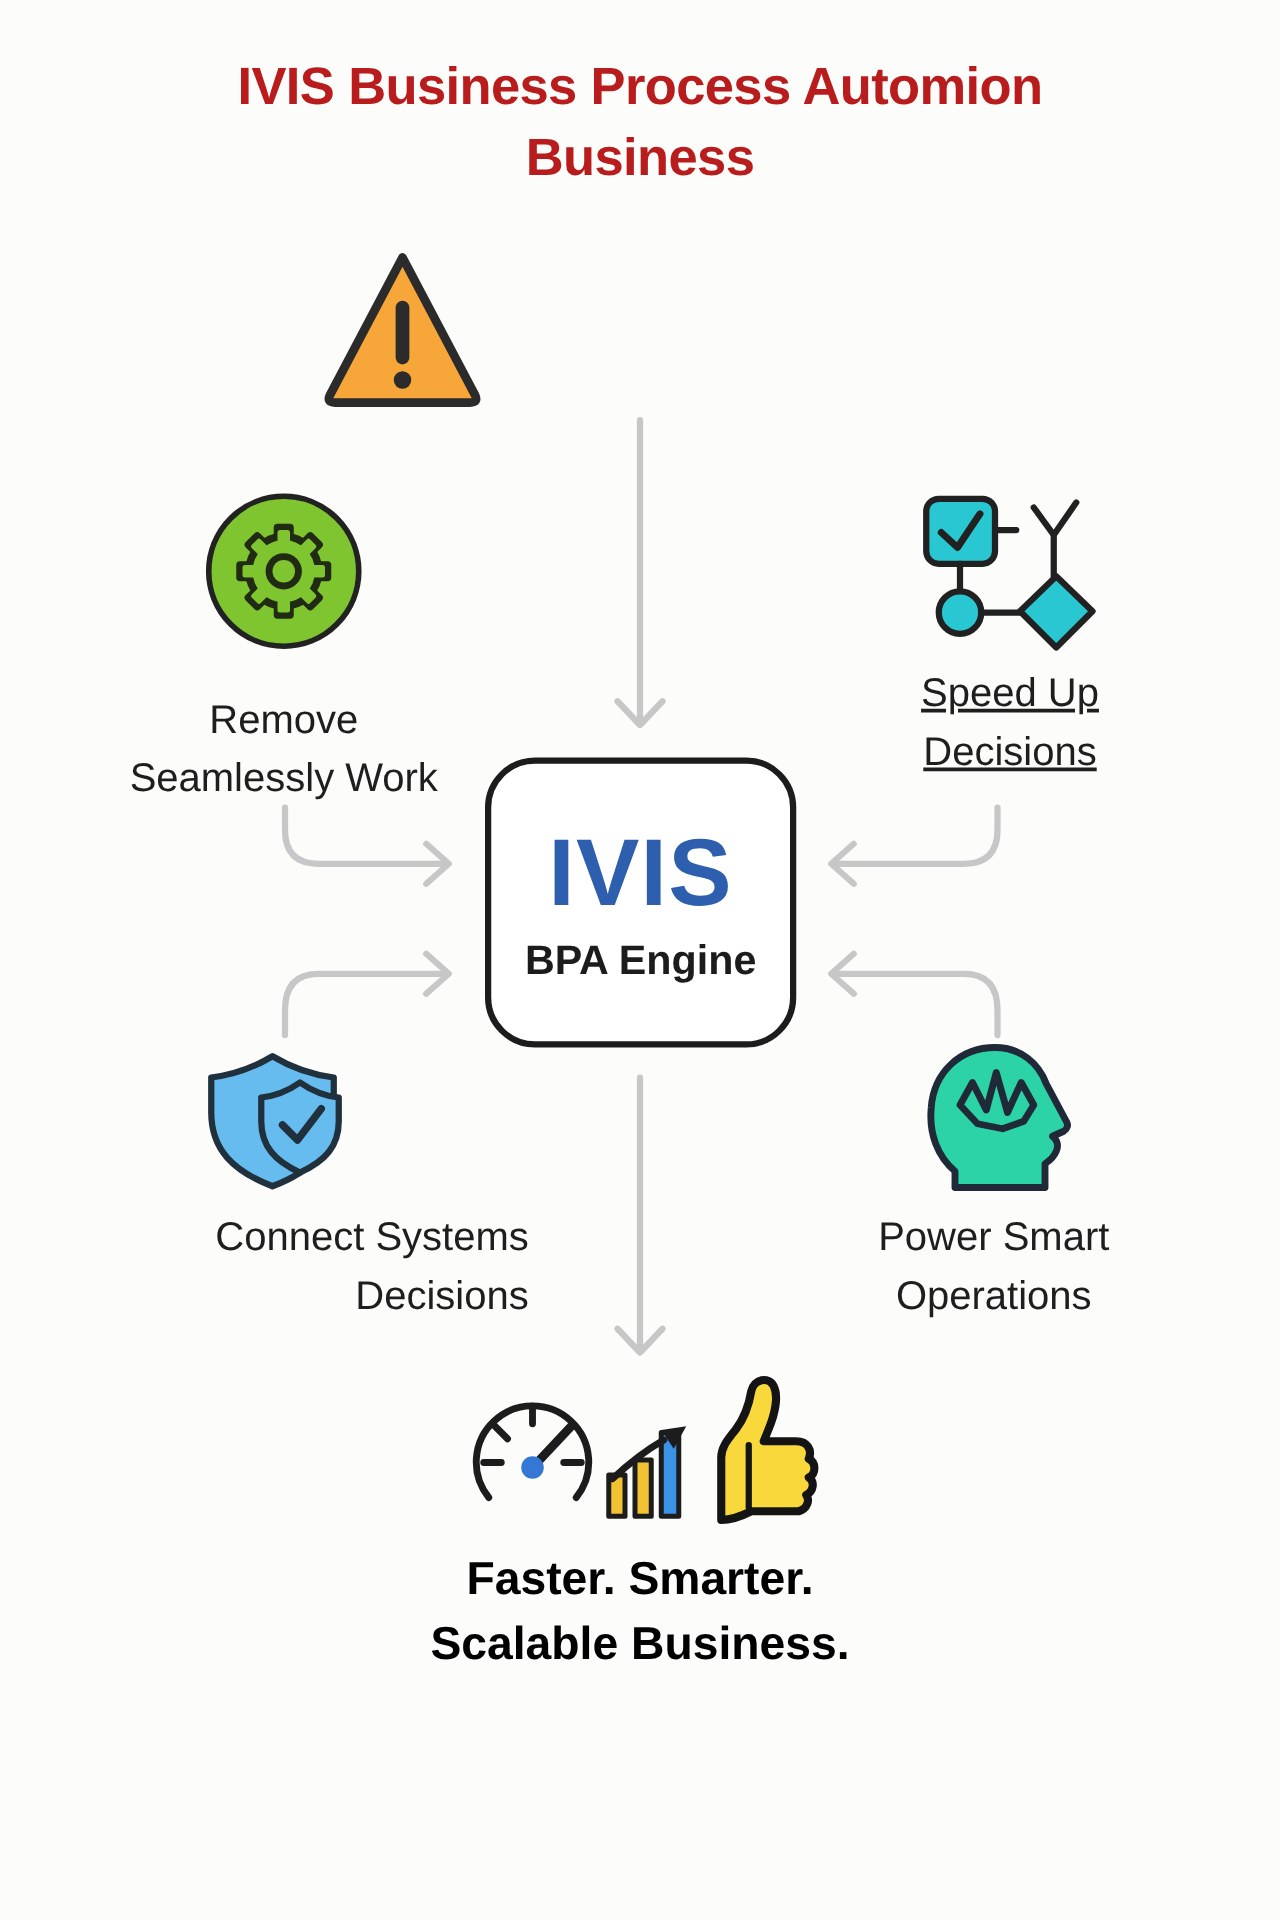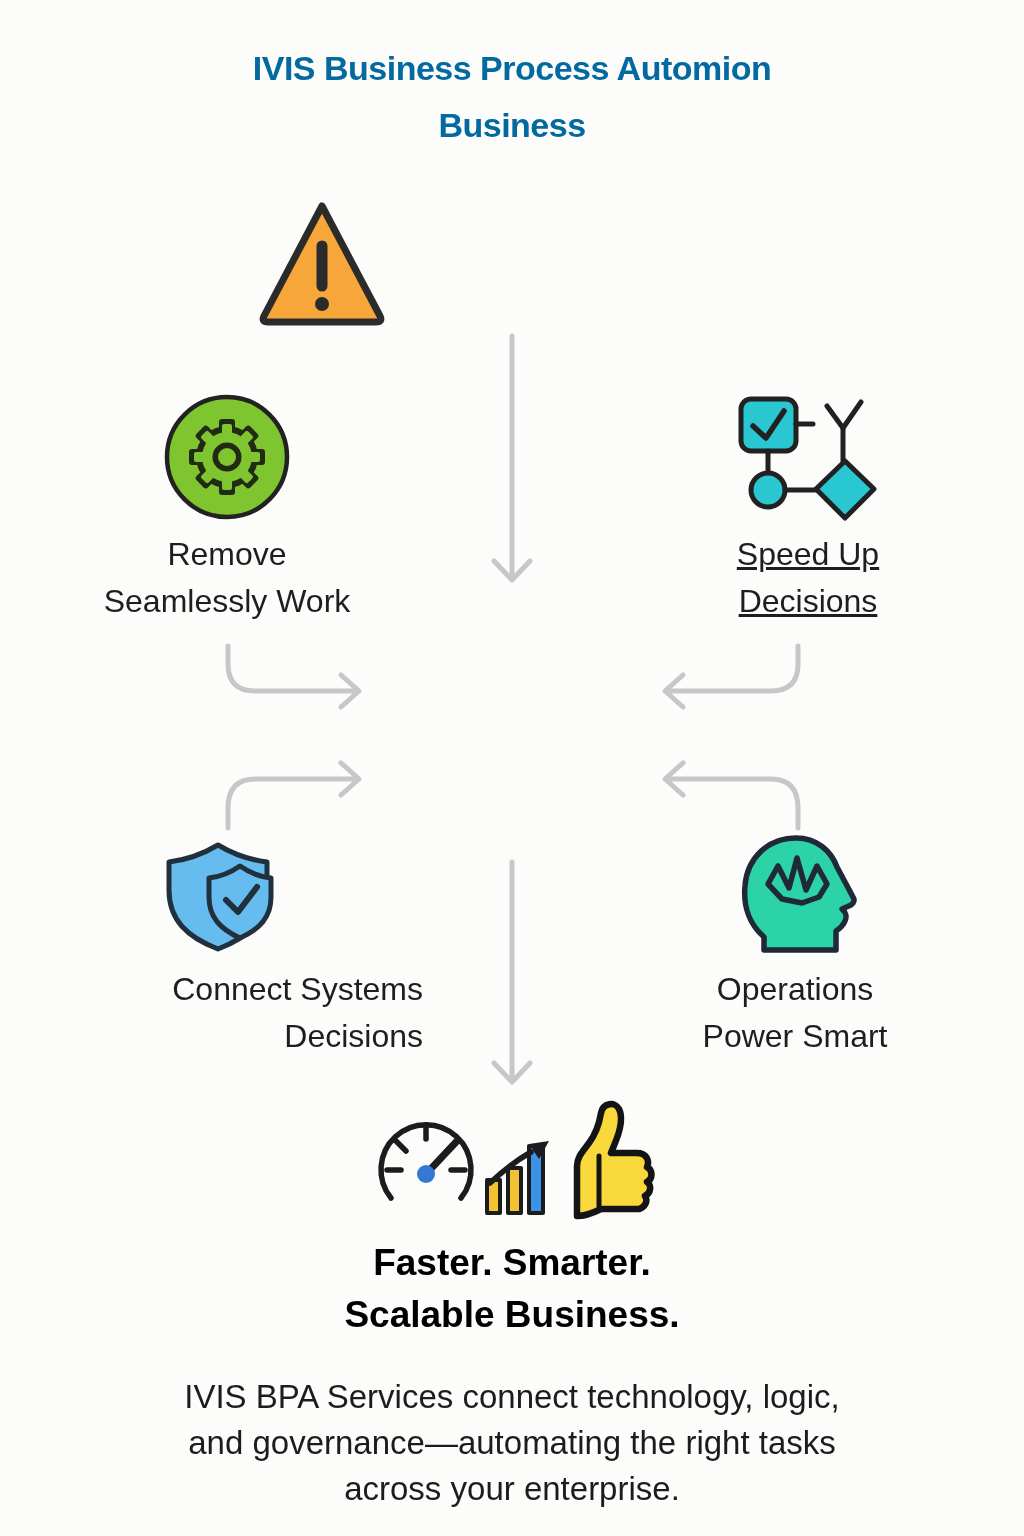--- a/index.html
+++ b/index.html
@@ -8,31 +8,31 @@
     width:1024px;height:1536px;
     background:#fcfcfa;
     font-family:"Liberation Sans", sans-serif;
     color:#1e1e1e;
     overflow:hidden;
   }
   svg.layer{position:absolute;left:0;top:0;z-index:1;}
   .txt{position:absolute;z-index:2;text-align:center;}
   .title{
     left:0;top:40px;width:1024px;
-    font-size:34px;font-weight:700;line-height:57px;
-    color:#0369a1;letter-spacing:-0.5px;
+    font-size:42px;font-weight:700;line-height:57px;
+    color:#b91c1c;letter-spacing:-0.5px;
   }
   .problem-label{
     left:398px;top:217px;width:362px;
     font-size:33px;line-height:45px;font-weight:400;
   }
   .node-label{
     font-size:32px;line-height:47px;font-weight:400;width:360px;
   }
-  .remove-label{left:47px;top:531px;}
+  .remove-label{left:47px;top:552px;}
   .speed-label{left:628px;top:531px;text-decoration:underline;}
   .connect-label{left:63px;top:966px;text-align:right;}
   .power-label{left:615px;top:966px;}
   .engine-box{
     position:absolute;z-index:2;
     left:388px;top:606px;width:249px;height:232px;
     background:#ffffff;border:5px solid #1c1c1c;border-radius:40px;
     box-sizing:border-box;
     display:flex;flex-direction:column;align-items:center;justify-content:center;
   }
@@ -183,35 +183,34 @@
   <div class="txt node-label remove-label">
     <div>Remove</div>
     <div>Seamlessly Work</div>
   </div>
 
   <div class="txt node-label speed-label">
     <div>Speed Up</div>
     <div>Decisions</div>
   </div>
 
+  <div class="engine-box">
+    <span class="engine-name">IVIS</span>
+    <span class="engine-subtitle">BPA Engine</span>
+  </div>
 
   <div class="txt node-label connect-label">
     <div>Connect Systems</div>
     <div>Decisions</div>
   </div>
 
   <div class="txt node-label power-label">
+    <div>Power Smart</div>
     <div>Operations</div>
-    <div>Power Smart</div>
   </div>
 
   <div class="txt outcome-label">
     <div>Faster. Smarter.</div>
     <div>Scalable Business.</div>
   </div>
 
-  <div class="txt footer-label">
-    <div>IVIS BPA Services connect technology, logic,</div>
-    <div>and governance—automating the right tasks</div>
-    <div>across your enterprise.</div>
-  </div>
 
 </div>
 
 </body></html>

